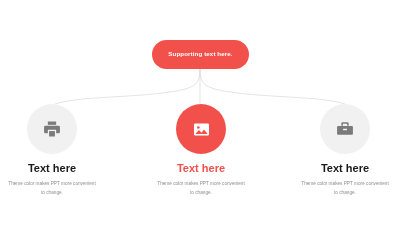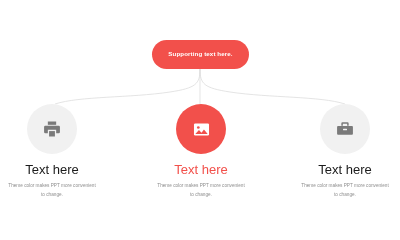--- a/index.html
+++ b/index.html
@@ -71,22 +71,22 @@
     border-radius: 50%;
     display: flex;
     align-items: center;
     justify-content: center;
   }
   .circle-gray { background: #F1F1F1; }
   .circle-red  { background: #F2504B; }
 
   .node-title {
     margin-top: 9px;
-    font-size: 13px;
-    font-weight: normal;
+    font-size: 11px;
+    font-weight: bold;
     line-height: 1;
     text-align: center;
   }
   .title-dark { color: #1b1b1b; }
   .title-red  { color: #F2504B; }
 
   .node-desc {
     margin-top: 6px;
     width: 92px;
     font-size: 4.7px;

